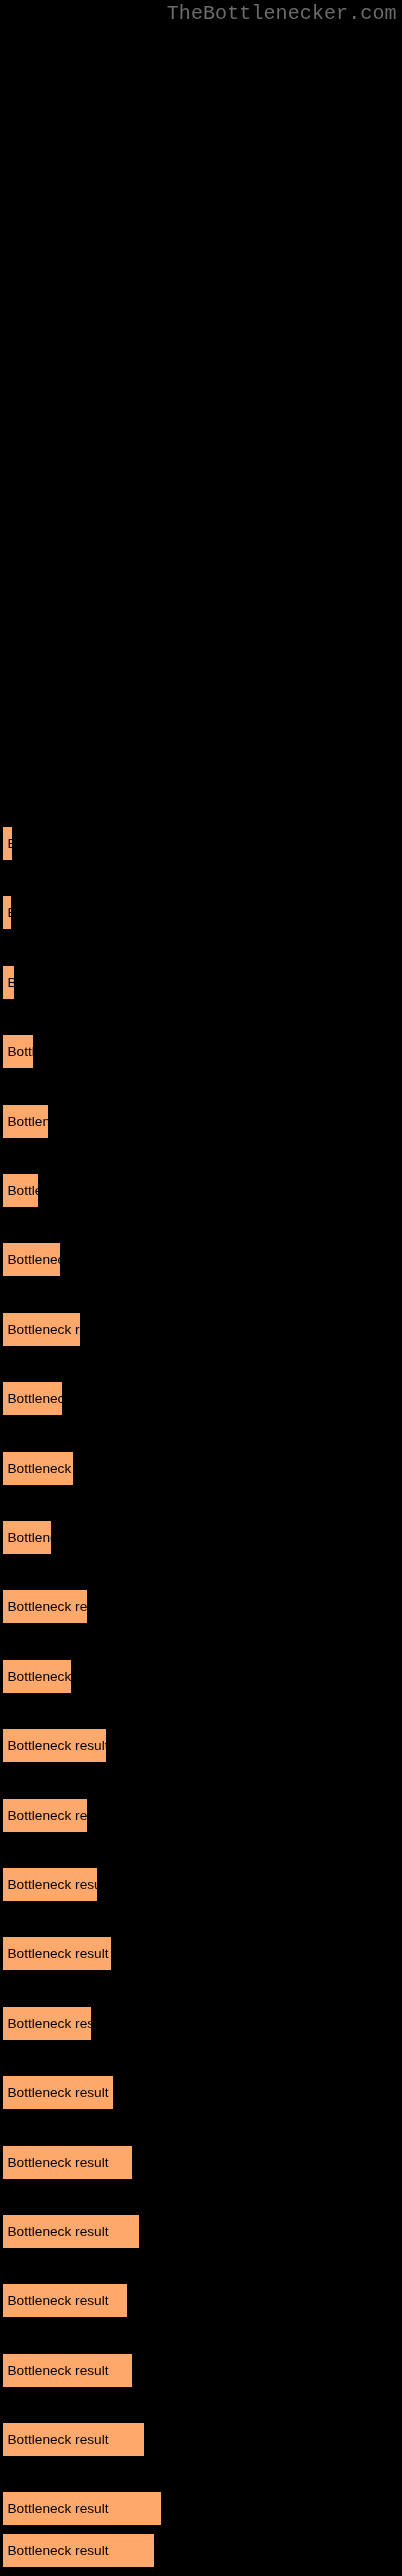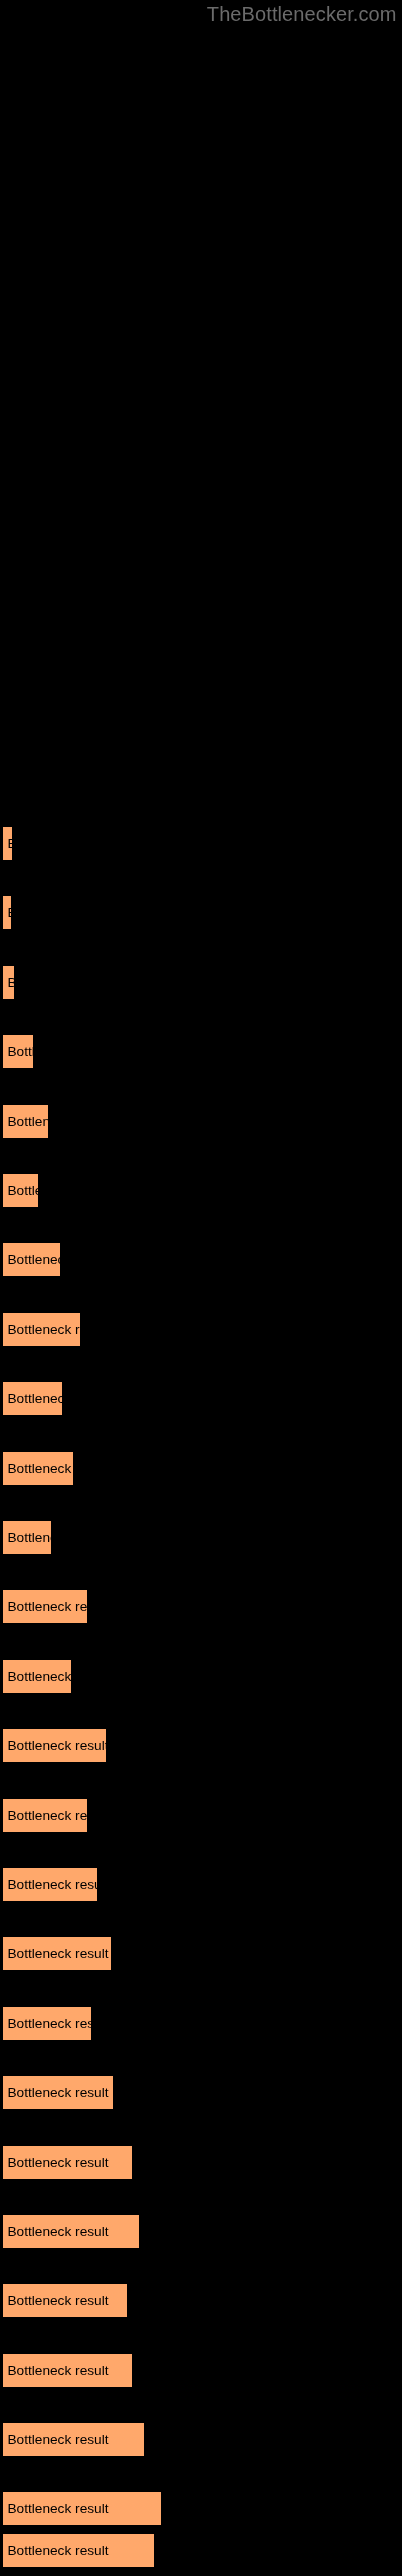--- a/index.html
+++ b/index.html
@@ -29,21 +29,21 @@
   
   #site-title {
     position: absolute;
     right: 6.4px;
     top: 1.6px;
     font-size: 20px;
     line-height: 24px;
     color: #6b6b6b;
     letter-spacing: 0.1px;
     white-space: nowrap;
-    font-family: Liberation Sans, sans-serif;
+    font-family: Liberation Mono, monospace;
   }
 
   
   #plot-area {
     position: absolute;
     left: 0;
     top: 0;
     width: 403px;
     height: 2576px;
   }

